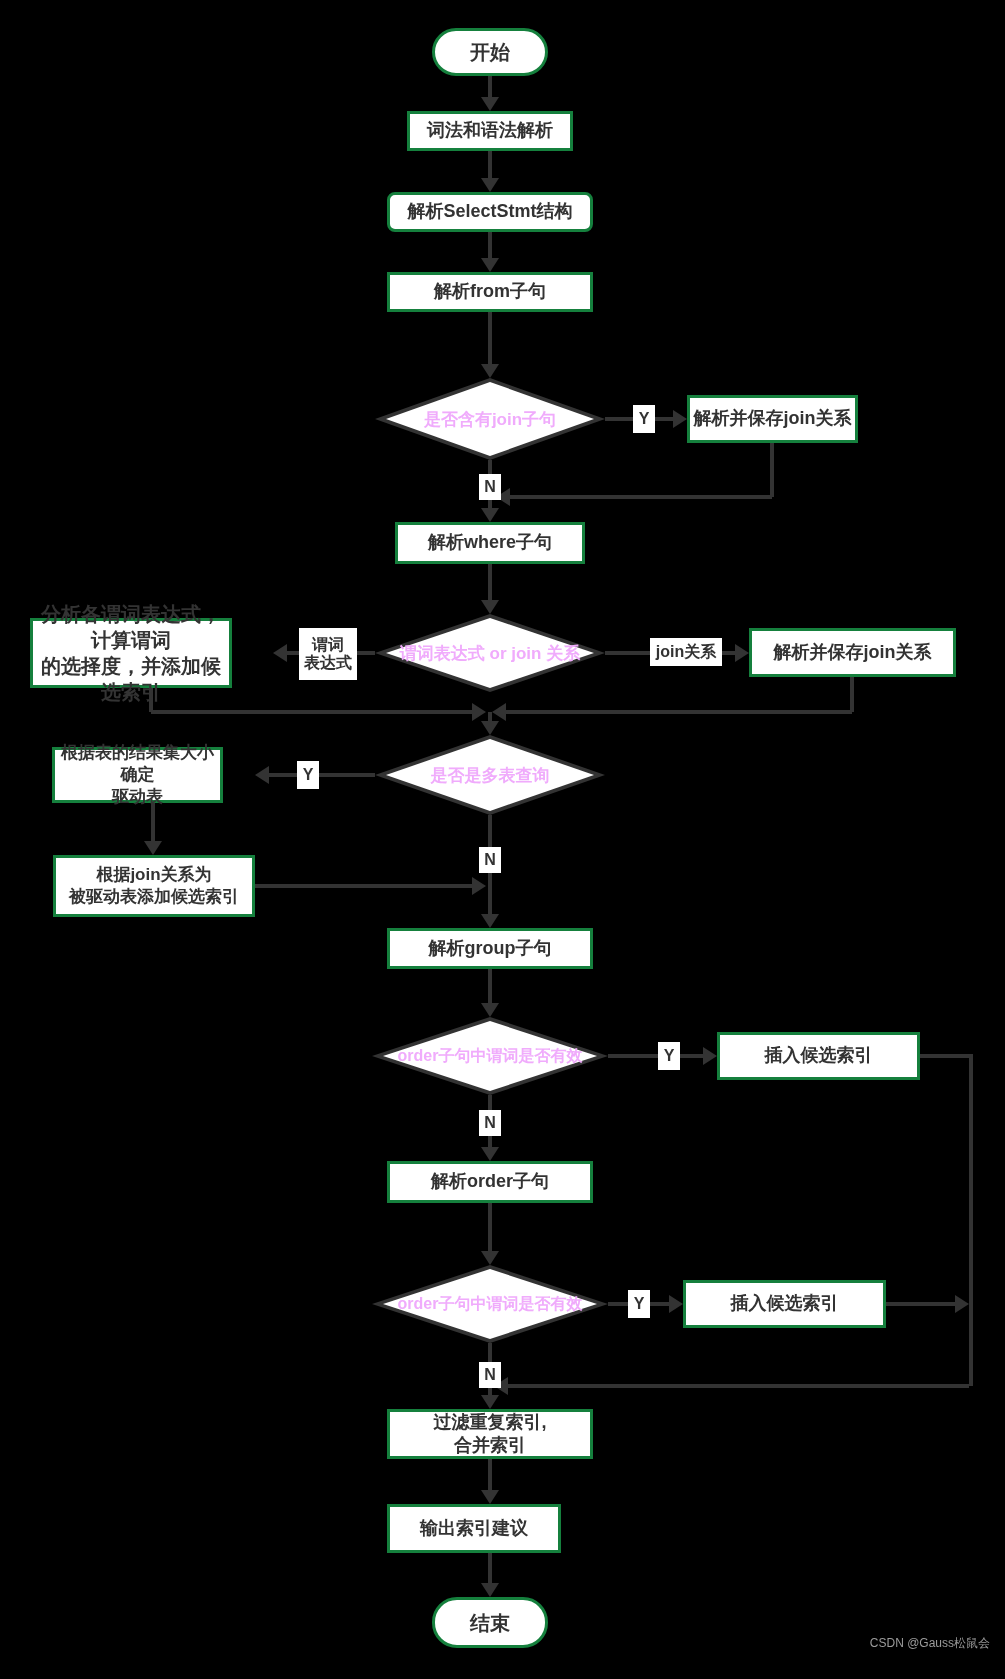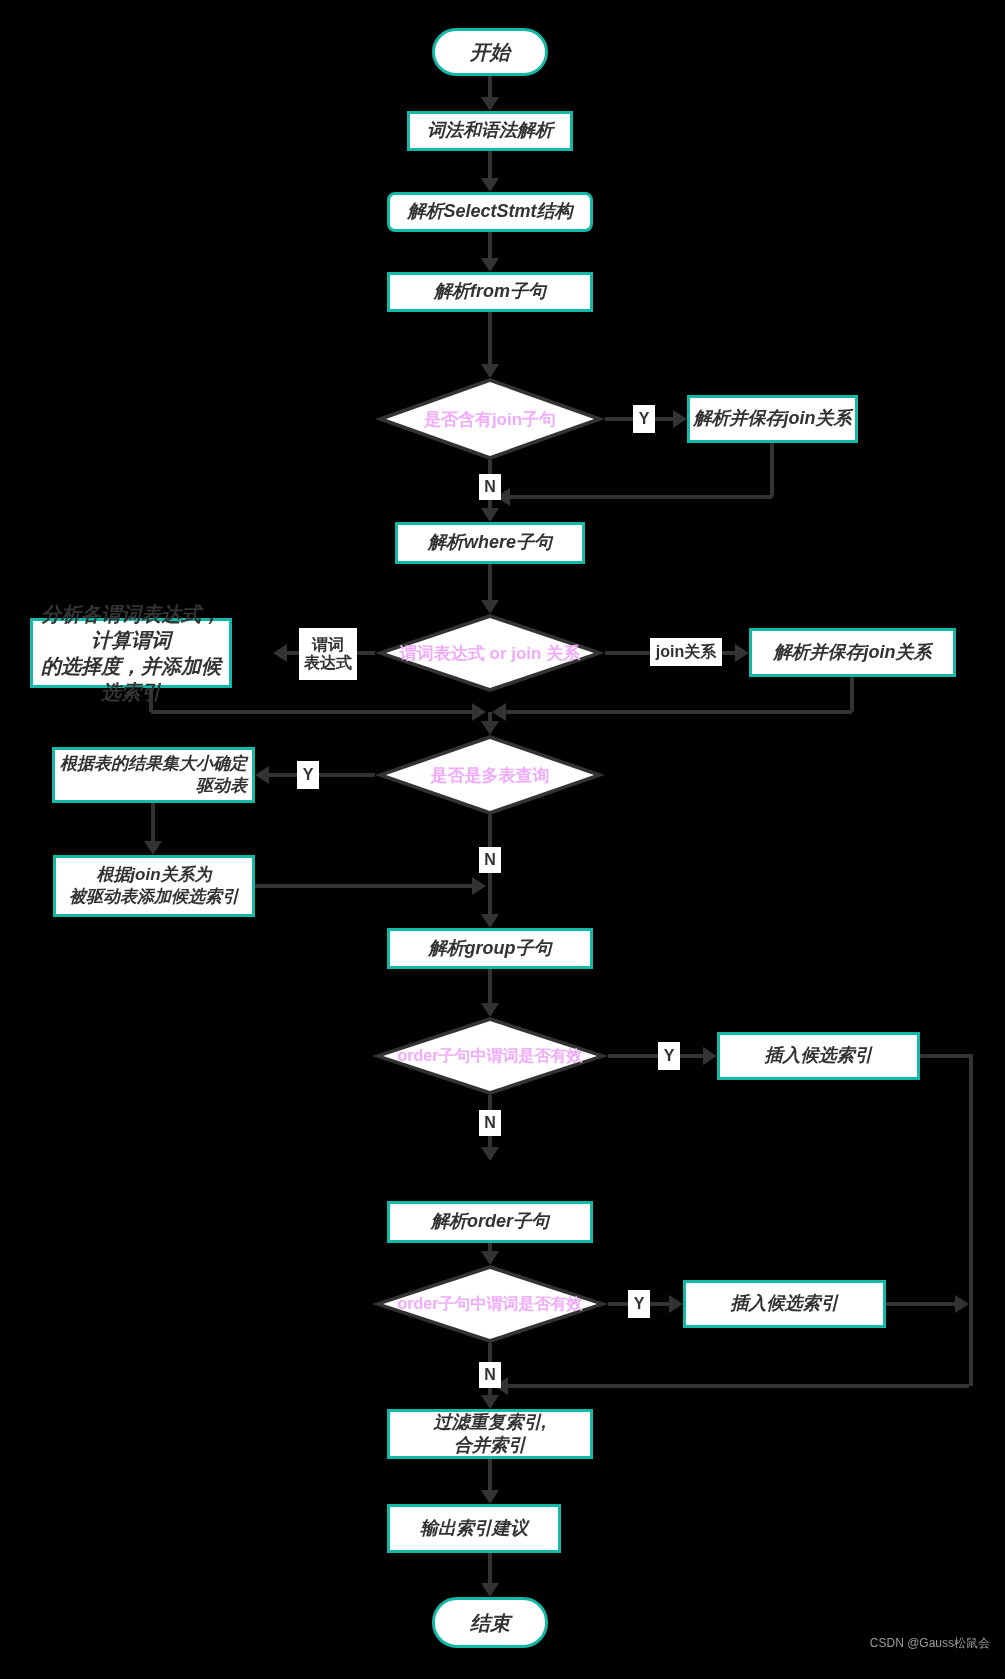--- a/index.html
+++ b/index.html
@@ -1,20 +1,20 @@
 <!DOCTYPE html>
 <html><head>
 <meta charset="utf-8">
 <style>
   html,body{margin:0;padding:0;background:#000;}
   .canvas{position:relative;width:1005px;height:1679px;background:#000000;overflow:hidden;
           font-family:"Liberation Sans","DejaVu Sans",sans-serif;}
-  .node{position:absolute;background:#ffffff;border:3px solid #14b8a6;color:#333333;
+  .node{position:absolute;background:#ffffff;border:3px solid #15803d;color:#333333;
         font-weight:bold;font-size:18px;line-height:1.3;display:flex;align-items:center;
-        justify-content:center;text-align:center;white-space:pre-line;box-sizing:border-box;font-style:italic;}
+        justify-content:center;text-align:center;white-space:pre-line;box-sizing:border-box;}
   .terminator{border-radius:25px;font-size:20px;}
   .diamond{position:absolute;display:flex;align-items:center;justify-content:center;
            text-align:center;color:#f0abfc;font-weight:bold;font-size:17px;}
   .diamond .d-outer{position:absolute;left:0;top:0;right:0;bottom:0;background:#333333;
            clip-path:polygon(50% 0,100% 50%,50% 100%,0 50%);}
   .diamond .d-inner{position:absolute;left:11px;top:4px;right:11px;bottom:4px;background:#ffffff;
            clip-path:polygon(50% 0,100% 50%,50% 100%,0 50%);}
   .diamond .d-label{position:relative;z-index:1;white-space:nowrap;}
   .line{position:absolute;background:#333333;}
   .arrow{position:absolute;width:0;height:0;}
@@ -146,37 +146,37 @@
 的选择度，并添加候选索引</div>
 
   <div class="node" style="left:749px;top:628px;width:207px;height:49px;">解析并保存join关系</div>
 
   <div class="diamond" style="left:375px;top:735px;width:230px;height:80px;">
     <span class="d-outer"></span>
     <span class="d-inner"></span>
     <span class="d-label">是否是多表查询</span>
   </div>
 
-  <div class="node" style="left:52px;top:747px;width:203px;height:56px;font-size:17px;text-align:right;">根据表的结果集大小确定
+  <div class="node" style="left:52px;top:747px;width:171px;height:56px;font-size:17px;">根据表的结果集大小确定
 驱动表</div>
 
   <div class="node" style="left:53px;top:855px;width:202px;height:62px;font-size:17px;">根据join关系为
 被驱动表添加候选索引</div>
 
   <div class="node" style="left:387px;top:928px;width:206px;height:41px;">解析group子句</div>
 
   <div class="diamond" style="left:372px;top:1017px;width:236px;height:78px;font-size:16px;">
     <span class="d-outer"></span>
     <span class="d-inner"></span>
     <span class="d-label">order子句中谓词是否有效</span>
   </div>
 
   <div class="node" style="left:717px;top:1032px;width:203px;height:48px;">插入候选索引</div>
 
-  <div class="node" style="left:387px;top:1161px;width:206px;height:42px;margin-top:40px;">解析order子句</div>
+  <div class="node" style="left:387px;top:1161px;width:206px;height:42px;">解析order子句</div>
 
   <div class="diamond" style="left:372px;top:1265px;width:236px;height:78px;font-size:16px;">
     <span class="d-outer"></span>
     <span class="d-inner"></span>
     <span class="d-label">order子句中谓词是否有效</span>
   </div>
 
   <div class="node" style="left:683px;top:1280px;width:203px;height:48px;">插入候选索引</div>
 
   <div class="node" style="left:387px;top:1409px;width:206px;height:50px;">过滤重复索引,

